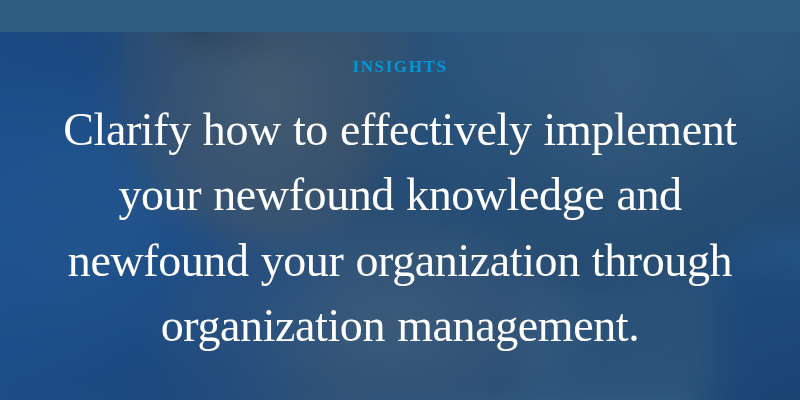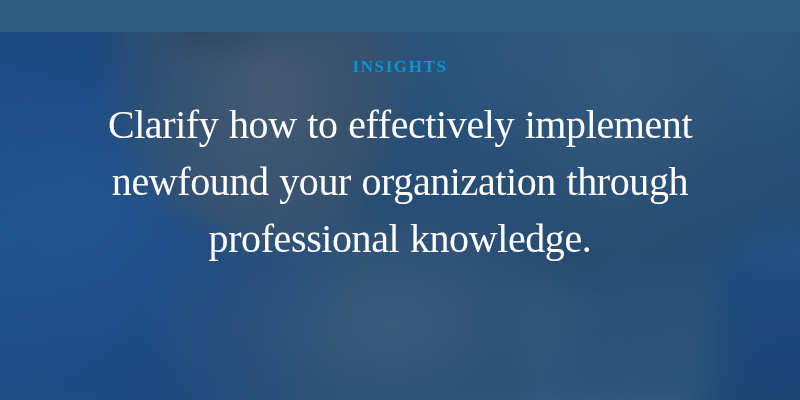--- a/index.html
+++ b/index.html
@@ -223,21 +223,21 @@
     line-height: 1;
     margin: 0 0 22px 0;
     text-align: center;
     white-space: nowrap;
   }
 
   .headline {
     margin: 0;
     width: 786px;
     color: #ffffff;
-    font-size: 40px;
+    font-size: 46px;
     font-weight: 300;
     line-height: 1.42;
     text-align: center;
     letter-spacing: -0.4px;
     word-spacing: 1px;
   }
 
   .headline .hl-line {
     display: block;
     white-space: nowrap;
@@ -269,18 +269,19 @@
 
   <div class="tint-layer"></div>
   <div class="tint-layer2"></div>
 
   <div class="content">
 
     <div class="eyebrow">INSIGHTS</div>
 
     <h1 class="headline">
       <span class="hl-line">Clarify how to effectively implement</span>
+      <span class="hl-line">your newfound knowledge and</span>
       <span class="hl-line">newfound your organization through</span>
-      <span class="hl-line">professional knowledge.</span>
+      <span class="hl-line">organization management.</span>
     </h1>
 
   </div>
 </div>
 
 </body></html>

